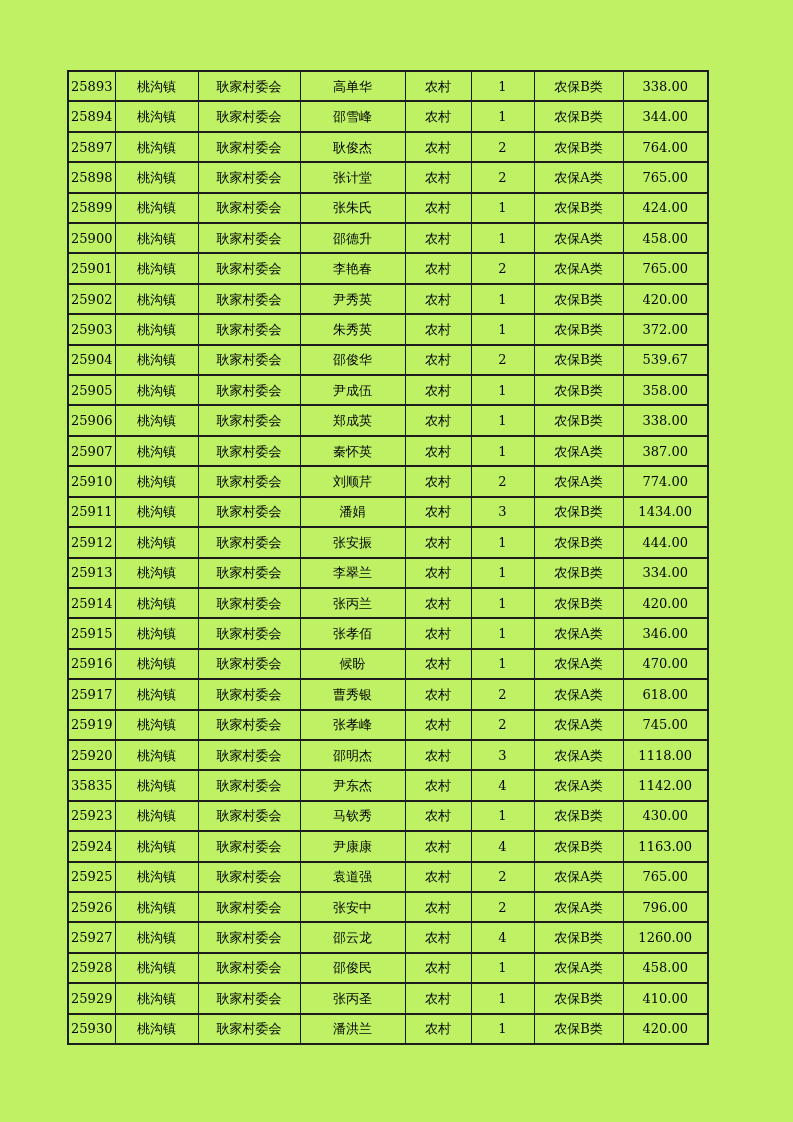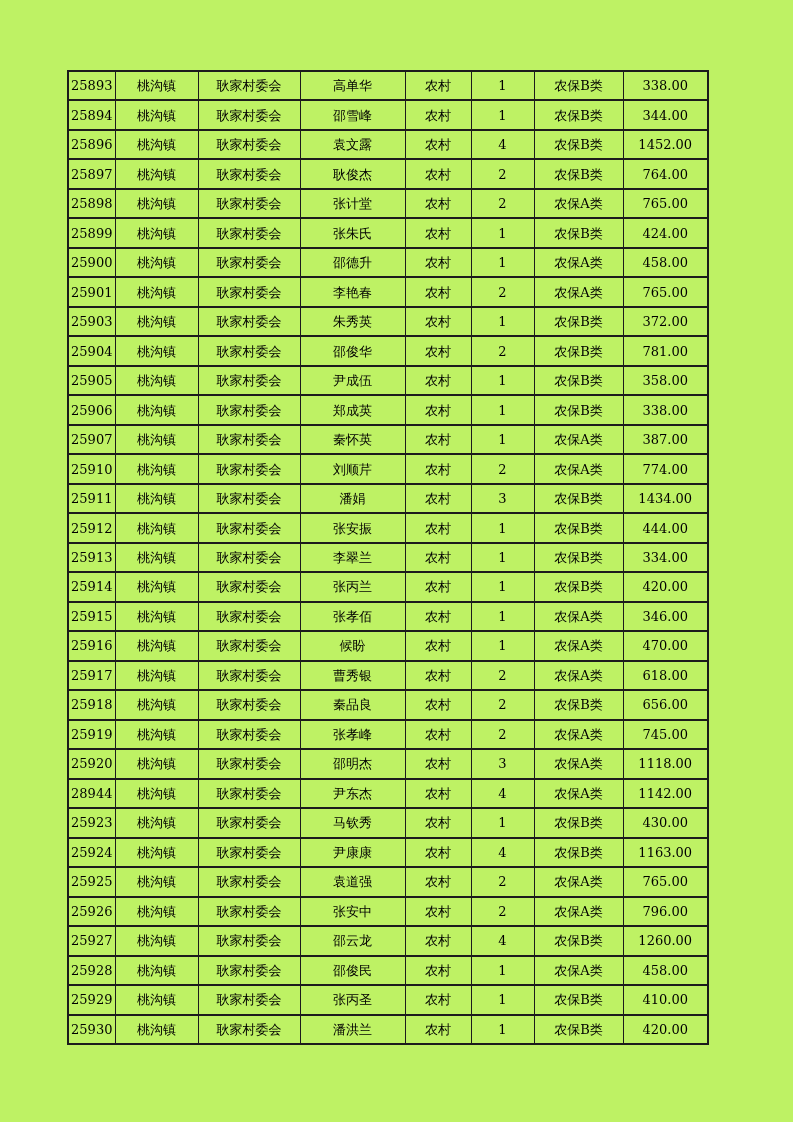--- a/index.html
+++ b/index.html
@@ -73,30 +73,20 @@
           <td>25894</td>
           <td>桃沟镇</td>
           <td>耿家村委会</td>
           <td>邵雪峰</td>
           <td>农村</td>
           <td>1</td>
           <td>农保B类</td>
           <td>344.00</td>
         </tr>
         <tr>
-          <td>25896</td>
-          <td>桃沟镇</td>
-          <td>耿家村委会</td>
-          <td>袁文露</td>
-          <td>农村</td>
-          <td>4</td>
-          <td>农保B类</td>
-          <td>1452.00</td>
-        </tr>
-        <tr>
           <td>25897</td>
           <td>桃沟镇</td>
           <td>耿家村委会</td>
           <td>耿俊杰</td>
           <td>农村</td>
           <td>2</td>
           <td>农保B类</td>
           <td>764.00</td>
         </tr>
         <tr>
@@ -133,38 +123,48 @@
           <td>25901</td>
           <td>桃沟镇</td>
           <td>耿家村委会</td>
           <td>李艳春</td>
           <td>农村</td>
           <td>2</td>
           <td>农保A类</td>
           <td>765.00</td>
         </tr>
         <tr>
+          <td>25902</td>
+          <td>桃沟镇</td>
+          <td>耿家村委会</td>
+          <td>尹秀英</td>
+          <td>农村</td>
+          <td>1</td>
+          <td>农保B类</td>
+          <td>420.00</td>
+        </tr>
+        <tr>
           <td>25903</td>
           <td>桃沟镇</td>
           <td>耿家村委会</td>
           <td>朱秀英</td>
           <td>农村</td>
           <td>1</td>
           <td>农保B类</td>
           <td>372.00</td>
         </tr>
         <tr>
           <td>25904</td>
           <td>桃沟镇</td>
           <td>耿家村委会</td>
           <td>邵俊华</td>
           <td>农村</td>
           <td>2</td>
           <td>农保B类</td>
-          <td>781.00</td>
+          <td>539.67</td>
         </tr>
         <tr>
           <td>25905</td>
           <td>桃沟镇</td>
           <td>耿家村委会</td>
           <td>尹成伍</td>
           <td>农村</td>
           <td>1</td>
           <td>农保B类</td>
           <td>358.00</td>
@@ -263,51 +263,41 @@
           <td>25917</td>
           <td>桃沟镇</td>
           <td>耿家村委会</td>
           <td>曹秀银</td>
           <td>农村</td>
           <td>2</td>
           <td>农保A类</td>
           <td>618.00</td>
         </tr>
         <tr>
-          <td>25918</td>
-          <td>桃沟镇</td>
-          <td>耿家村委会</td>
-          <td>秦品良</td>
-          <td>农村</td>
-          <td>2</td>
-          <td>农保B类</td>
-          <td>656.00</td>
-        </tr>
-        <tr>
           <td>25919</td>
           <td>桃沟镇</td>
           <td>耿家村委会</td>
           <td>张孝峰</td>
           <td>农村</td>
           <td>2</td>
           <td>农保A类</td>
           <td>745.00</td>
         </tr>
         <tr>
           <td>25920</td>
           <td>桃沟镇</td>
           <td>耿家村委会</td>
           <td>邵明杰</td>
           <td>农村</td>
           <td>3</td>
           <td>农保A类</td>
           <td>1118.00</td>
         </tr>
         <tr>
-          <td>28944</td>
+          <td>35835</td>
           <td>桃沟镇</td>
           <td>耿家村委会</td>
           <td>尹东杰</td>
           <td>农村</td>
           <td>4</td>
           <td>农保A类</td>
           <td>1142.00</td>
         </tr>
         <tr>
           <td>25923</td>

